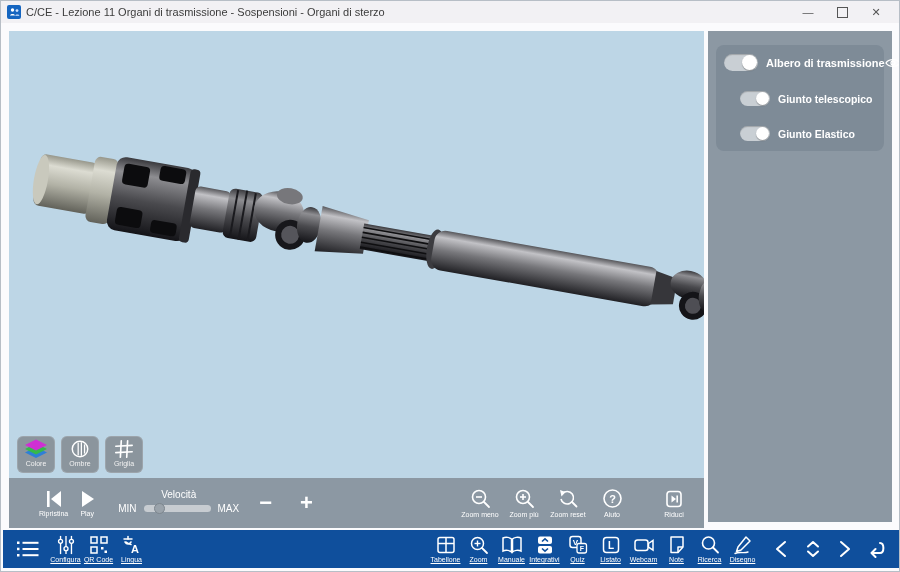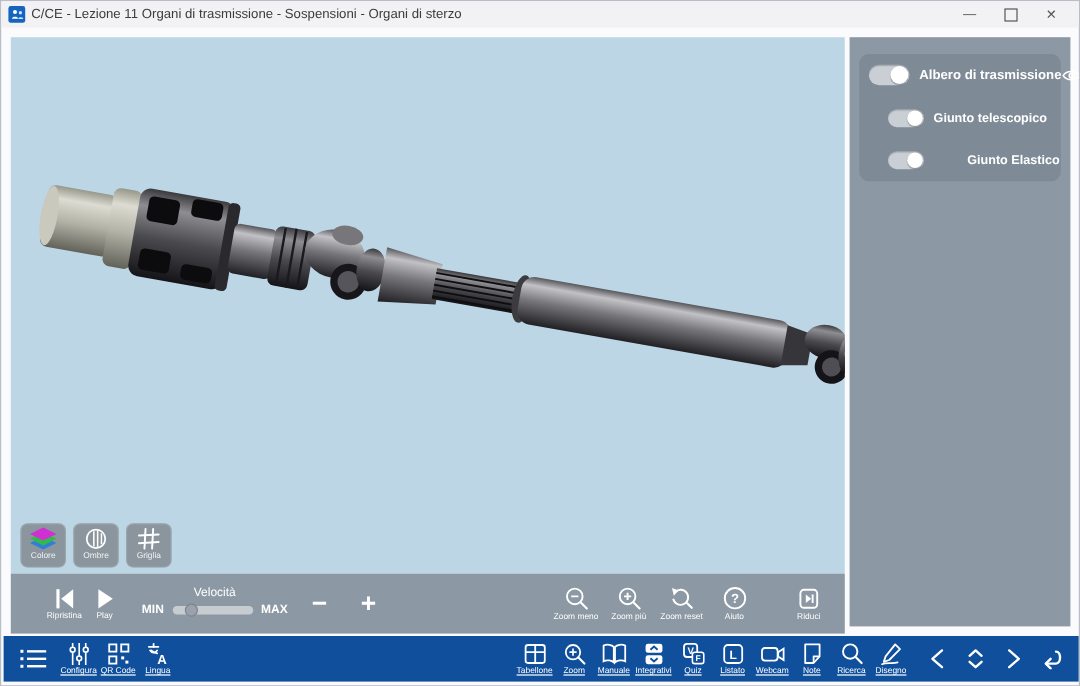--- a/index.html
+++ b/index.html
@@ -20,33 +20,33 @@
   #view-buttons{position:absolute;left:8px;bottom:5px;display:flex;gap:6px;}
   .vbtn{width:38px;height:37px;background:#8b959d;border-radius:6px;display:flex;flex-direction:column;align-items:center;justify-content:flex-start;padding-top:3px;box-sizing:border-box;cursor:pointer;box-shadow:0 0 0 1px rgba(255,255,255,.15) inset;}
   .vbtn .vlabel{font-size:7px;color:#f2f2f2;margin-top:1px;}
 
   
   #controlbar{position:absolute;left:8px;top:477px;width:695px;height:50px;background:#8c98a3;display:flex;align-items:center;box-sizing:border-box;padding-left:30px;}
   .cb-item{display:flex;flex-direction:column;align-items:center;justify-content:center;margin-right:10px;cursor:pointer;}
   .cb-label{font-size:7px;color:#fff;margin-top:2px;white-space:nowrap;}
   .speed{display:flex;align-items:center;margin:0 6px 0 12px;position:relative;padding-top:10px;}
   .speed-title{position:absolute;top:-4px;left:50%;transform:translateX(-50%);font-size:10px;font-weight:normal;color:#fff;}
-  .minmax{font-size:10px;font-weight:bold;color:#fff;}
+  .minmax{font-size:10px;font-weight:normal;color:#fff;}
   .track{width:67px;height:7px;background:#c7ccd1;border-radius:4px;margin:0 7px;position:relative;cursor:pointer;}
   .knob{position:absolute;top:-2px;left:15%;width:11px;height:11px;background:#9aa3ab;border:1px solid #7d868e;border-radius:50%;box-sizing:border-box;}
   .stepper{font-size:22px;color:#fff;font-weight:bold;margin:0 14px;cursor:pointer;line-height:1;}
   .cb-right{margin-left:auto;display:flex;align-items:center;padding-right:6px;}
   .cb-right .cb-item{margin-right:4px;width:40px;}
   .cb-right .gap{width:18px;}
 
   
   #panel{position:absolute;left:707px;top:30px;width:184px;height:491px;background:#8c98a3;}
   #layers-card{margin:14px 8px 0 8px;background:#7e8b97;border-radius:8px;padding:9px 8px 10px 8px;}
   .layer-row{display:flex;align-items:center;margin-bottom:8px;}
-  .layer-row:last-child{margin-bottom:0;gap:28px;}
+  .layer-row:last-child{margin-bottom:0;}
   .layer-row.child{padding-left:16px;margin-top:20px;}
   .toggle{position:relative;width:34px;height:17px;background:#c9cfd4;border-radius:9px;flex:0 0 auto;cursor:pointer;box-shadow:0 1px 1px rgba(0,0,0,.2) inset;}
   .toggle .tknob{position:absolute;right:1px;top:1px;width:15px;height:15px;background:#fff;border-radius:50%;box-shadow:0 1px 1px rgba(0,0,0,.3);}
   .layer-row.child .toggle{width:30px;height:15px;}
   .layer-row.child .toggle .tknob{width:13px;height:13px;}
   .layer-label{font-size:11px;font-weight:bold;color:#fff;margin-left:8px;white-space:nowrap;}
   .layer-row.child .layer-label{font-size:10.5px;}
   .row-icons{margin-left:auto;display:flex;align-items:center;gap:4px;}
 
   

